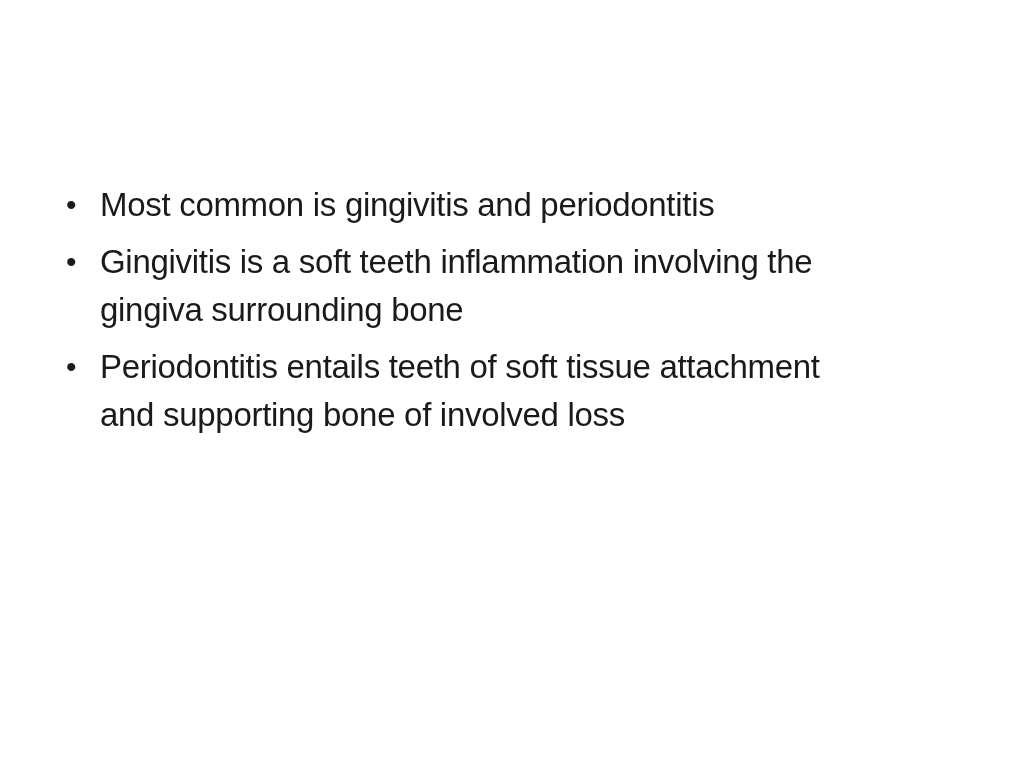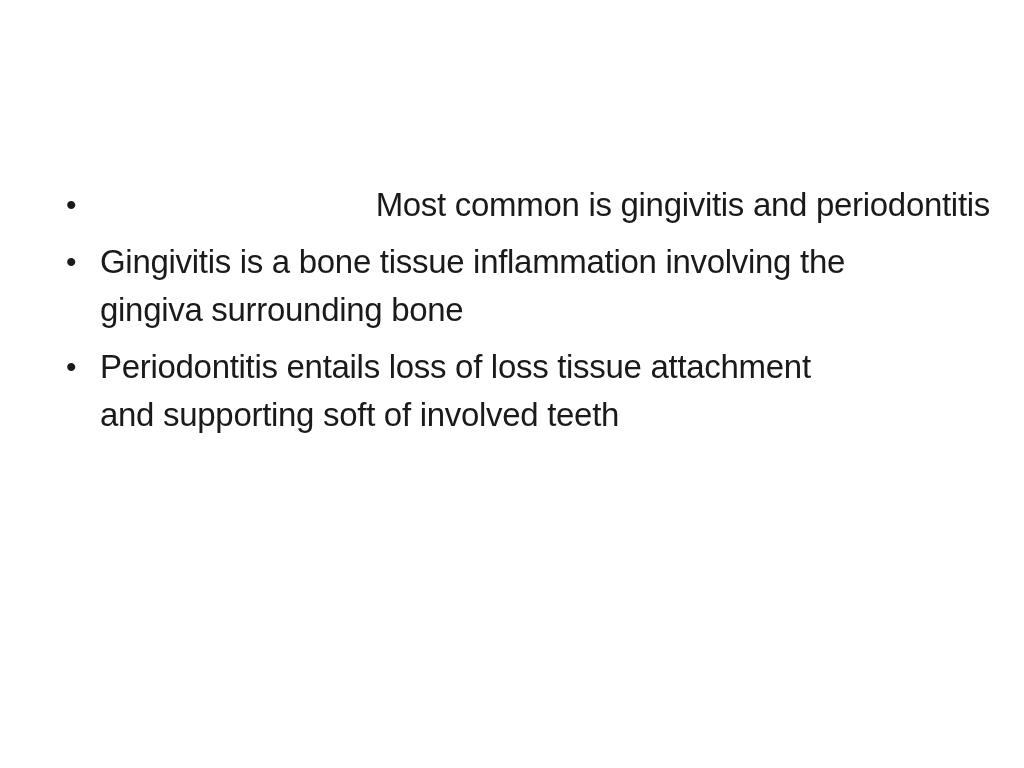--- a/index.html
+++ b/index.html
@@ -45,34 +45,34 @@
 </style>
 </head>
 <body>
 
 <div class="slide">
   <div class="bullet-list">
 
     <div class="bullet-item">
       <span class="bullet-marker">•</span>
       <span class="bullet-lines">
-        <span class="bullet-line" style="display: block; text-align: right;">Most common is gingivitis and periodontitis</span>
+        <span class="bullet-line" style="display: block;">Most common is gingivitis and periodontitis</span>
       </span>
     </div>
 
     <div class="bullet-item">
       <span class="bullet-marker">•</span>
       <span class="bullet-lines">
-        <span class="bullet-line" style="display: block;">Gingivitis is a bone tissue inflammation involving the</span>
+        <span class="bullet-line" style="display: block;">Gingivitis is a soft teeth inflammation involving the</span>
         <span class="bullet-line" style="display: block;">gingiva surrounding bone</span>
       </span>
     </div>
 
     <div class="bullet-item">
       <span class="bullet-marker">•</span>
       <span class="bullet-lines">
-        <span class="bullet-line" style="display: block;">Periodontitis entails loss of loss tissue attachment</span>
-        <span class="bullet-line" style="display: block;">and supporting soft of involved teeth</span>
+        <span class="bullet-line" style="display: block;">Periodontitis entails teeth of soft tissue attachment</span>
+        <span class="bullet-line" style="display: block;">and supporting bone of involved loss</span>
       </span>
     </div>
 
   </div>
 </div>
 
 </body></html>

